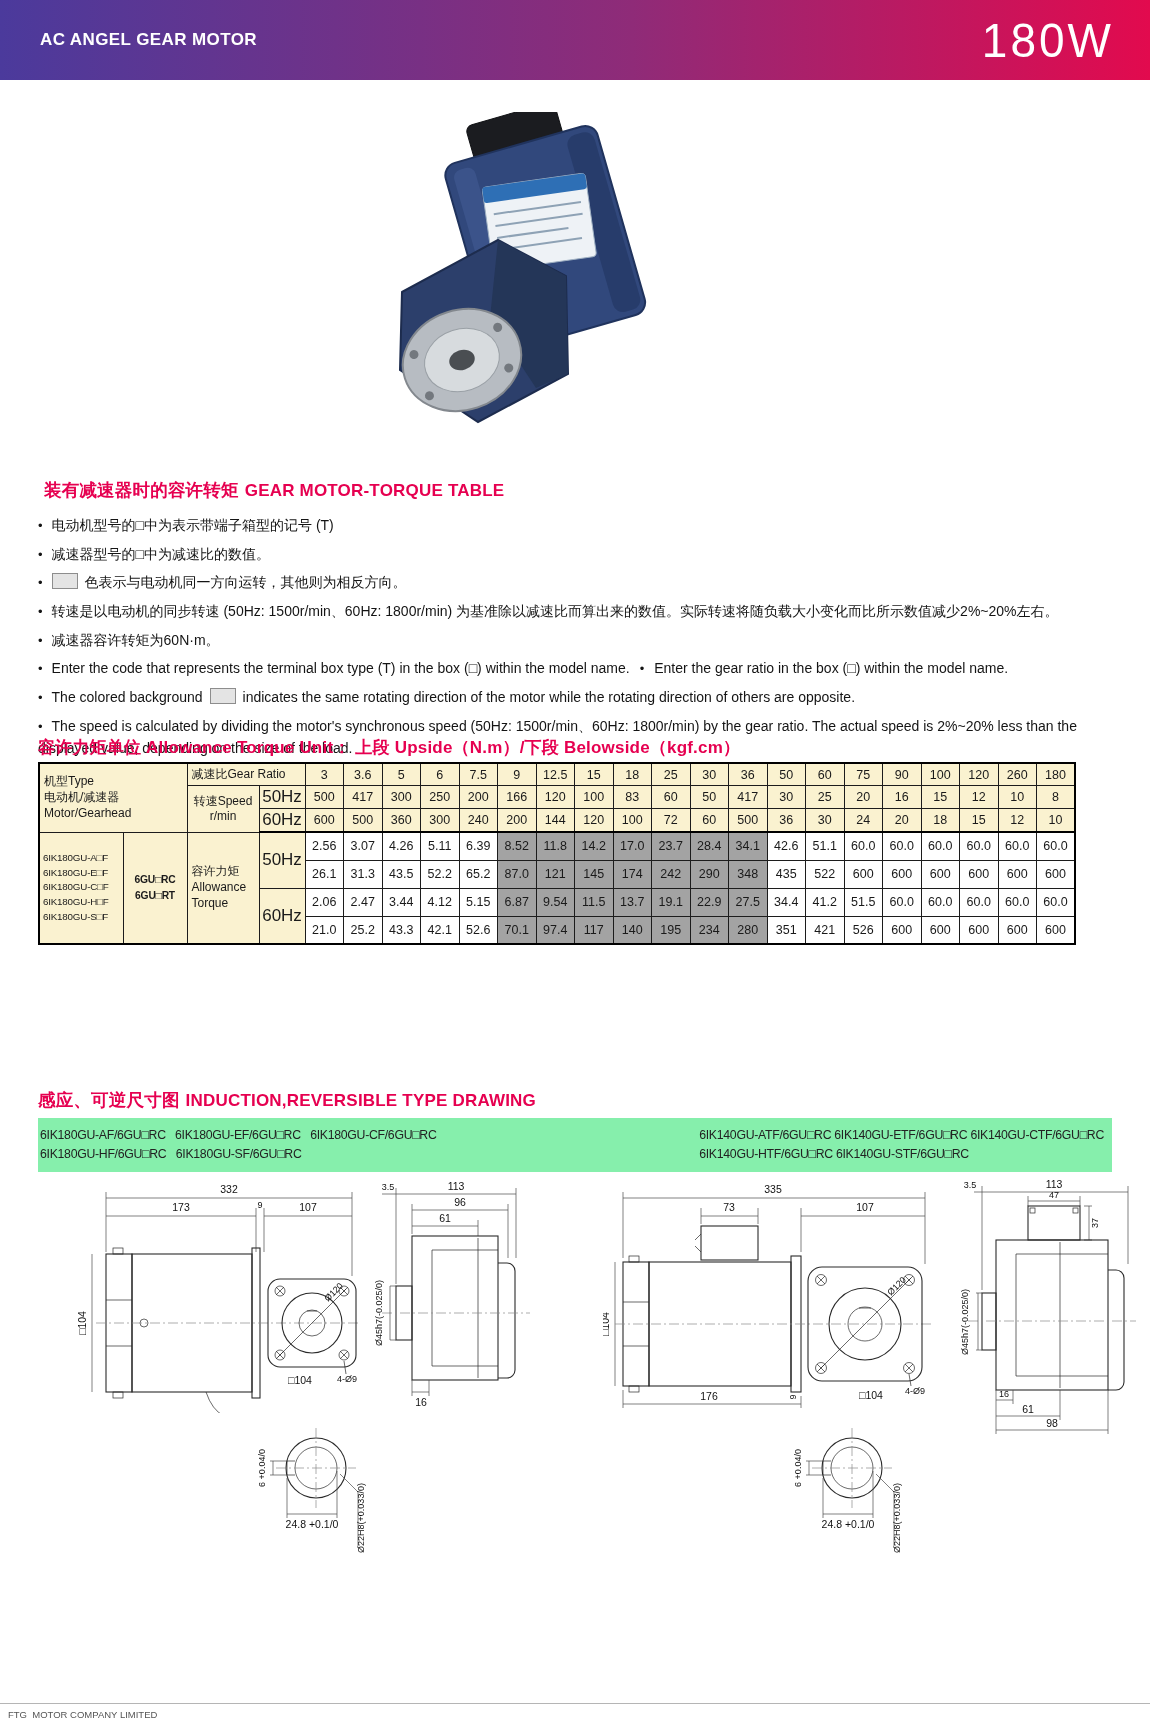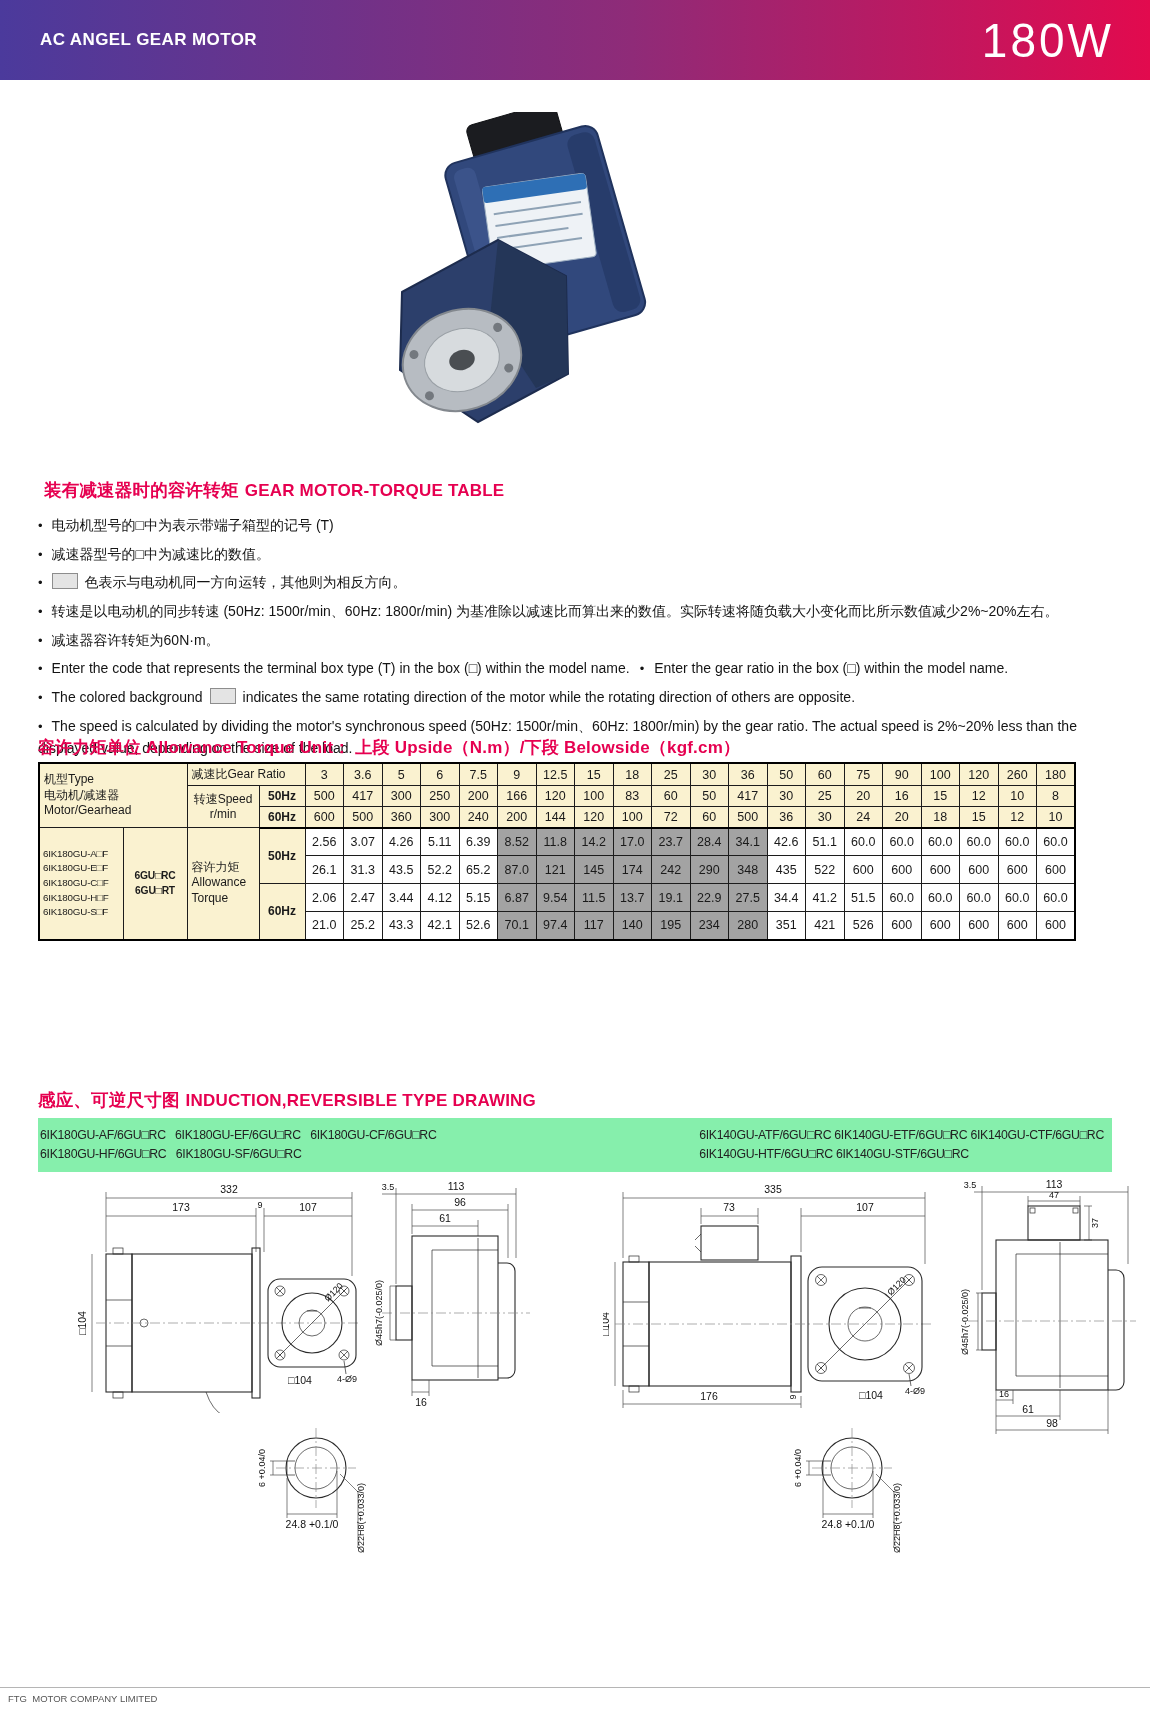--- a/index.html
+++ b/index.html
@@ -42,40 +42,40 @@
   .torque tbody tr { height:28px; }
   .torque thead td, .torque .left-cell { background:#faf2d0; }
   .torque td.shaded { background:#a3a3a3; }
   .torque thead tr.hdr-last td { border-bottom:2px solid #000; }
   td.type-cell   { text-align:left; padding:2px 4px; font-size:12px; line-height:1.3; white-space:pre-line; }
   td.ratio-cell  { text-align:left; padding:2px 4px; font-size:12px; }
   td.speed-cell  { text-align:center; padding:2px 4px; font-size:12px; line-height:1.25; white-space:pre-line; }
   td.models-cell { text-align:left; padding:2px 3px; font-size:9.8px; line-height:1.5; white-space:pre-line; letter-spacing:-0.2px;}
   td.gu-cell     { font-size:10.3px; font-weight:bold; white-space:pre-line; line-height:1.5; letter-spacing:-0.2px;}
   td.allow-cell  { text-align:left; padding:2px 4px; font-size:12px; line-height:1.3; white-space:pre-line; }
-  td.hz-cell     { font-size:12px;font-weight:bold; }
+  td.hz-cell     { font-size:17px; }
 
   
   .band { position:absolute; left:38px; top:1118px; width:1074px; height:54px;
           background:#86efac; box-sizing:border-box; padding:8px 8px 0 2px;
           display:flex; justify-content:space-between;gap:42px; }
   .band .blk { font-size:12.3px; line-height:1.55; color:#222; letter-spacing:-0.3px; white-space:pre; }
 
   
   #drw-area { position:absolute; left:38px; top:1178px; width:1112px; height:440px; }
   #drw-area svg { position:absolute; }
   .ol   { stroke:#2a2a2a; stroke-width:1.1; fill:none; }
   .thin { stroke:#2a2a2a; stroke-width:.7; fill:none; }
   .dim  { stroke:#4a4a4a; stroke-width:.7; fill:none; }
   .cl   { stroke:#8a8a8a; stroke-width:.7; fill:none; stroke-dasharray:10 3 2 3; }
   .dt   { font-size:10.5px; fill:#111; }
   .dts  { font-size:9px;   fill:#111; }
 
   
-  .footer { position:absolute; left:0; bottom:16px; width:100%; border-top:1px solid #b5b5b5; }
+  .footer { position:absolute; left:0; bottom:0; width:100%; border-top:1px solid #b5b5b5; }
   .footer span { display:inline-block; padding:5px 0 8px 8px; font-size:9.5px; color:#555; white-space:pre; }
 </style>
 </head>
 <body>
 
 <div class="topbar">
   <div class="brand">AC ANGEL GEAR MOTOR</div>
   <div class="watt">180W</div>
 </div>
 

